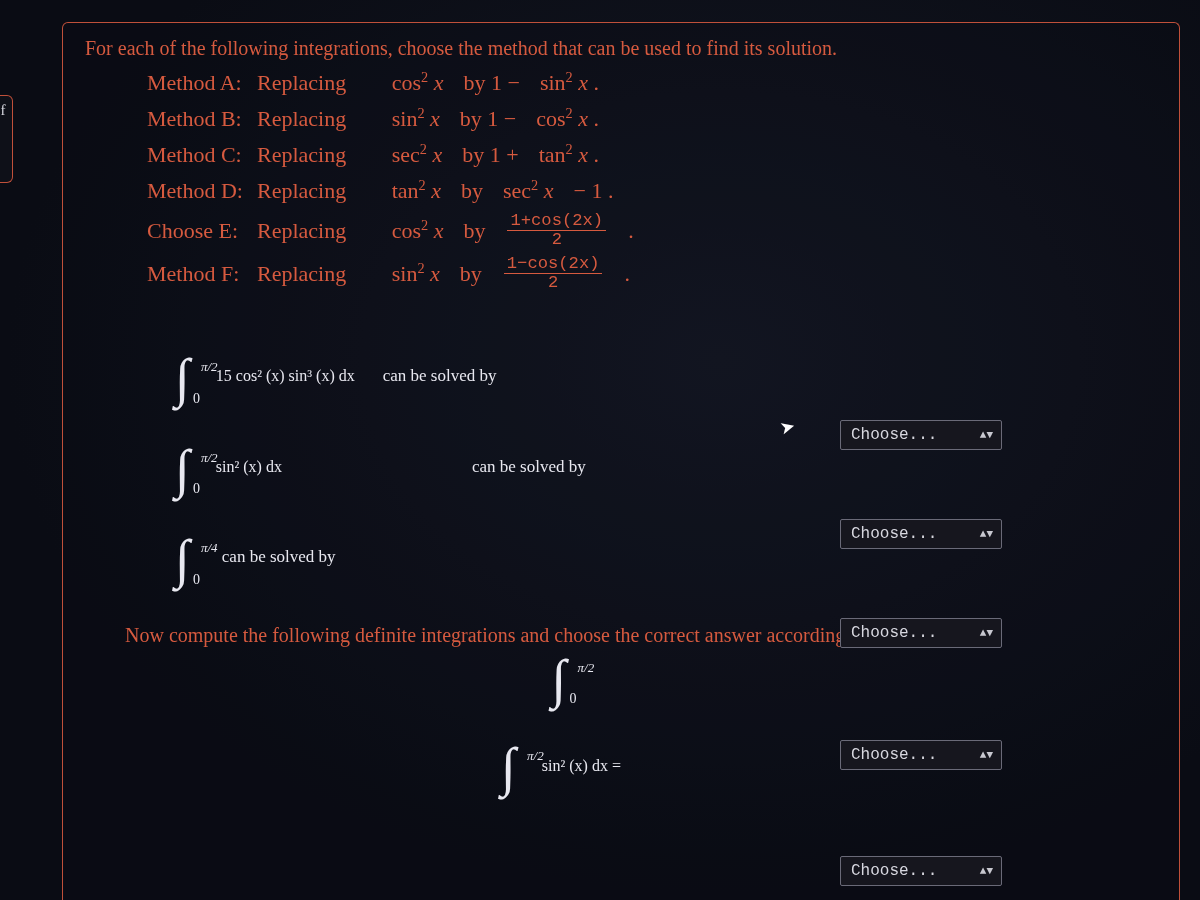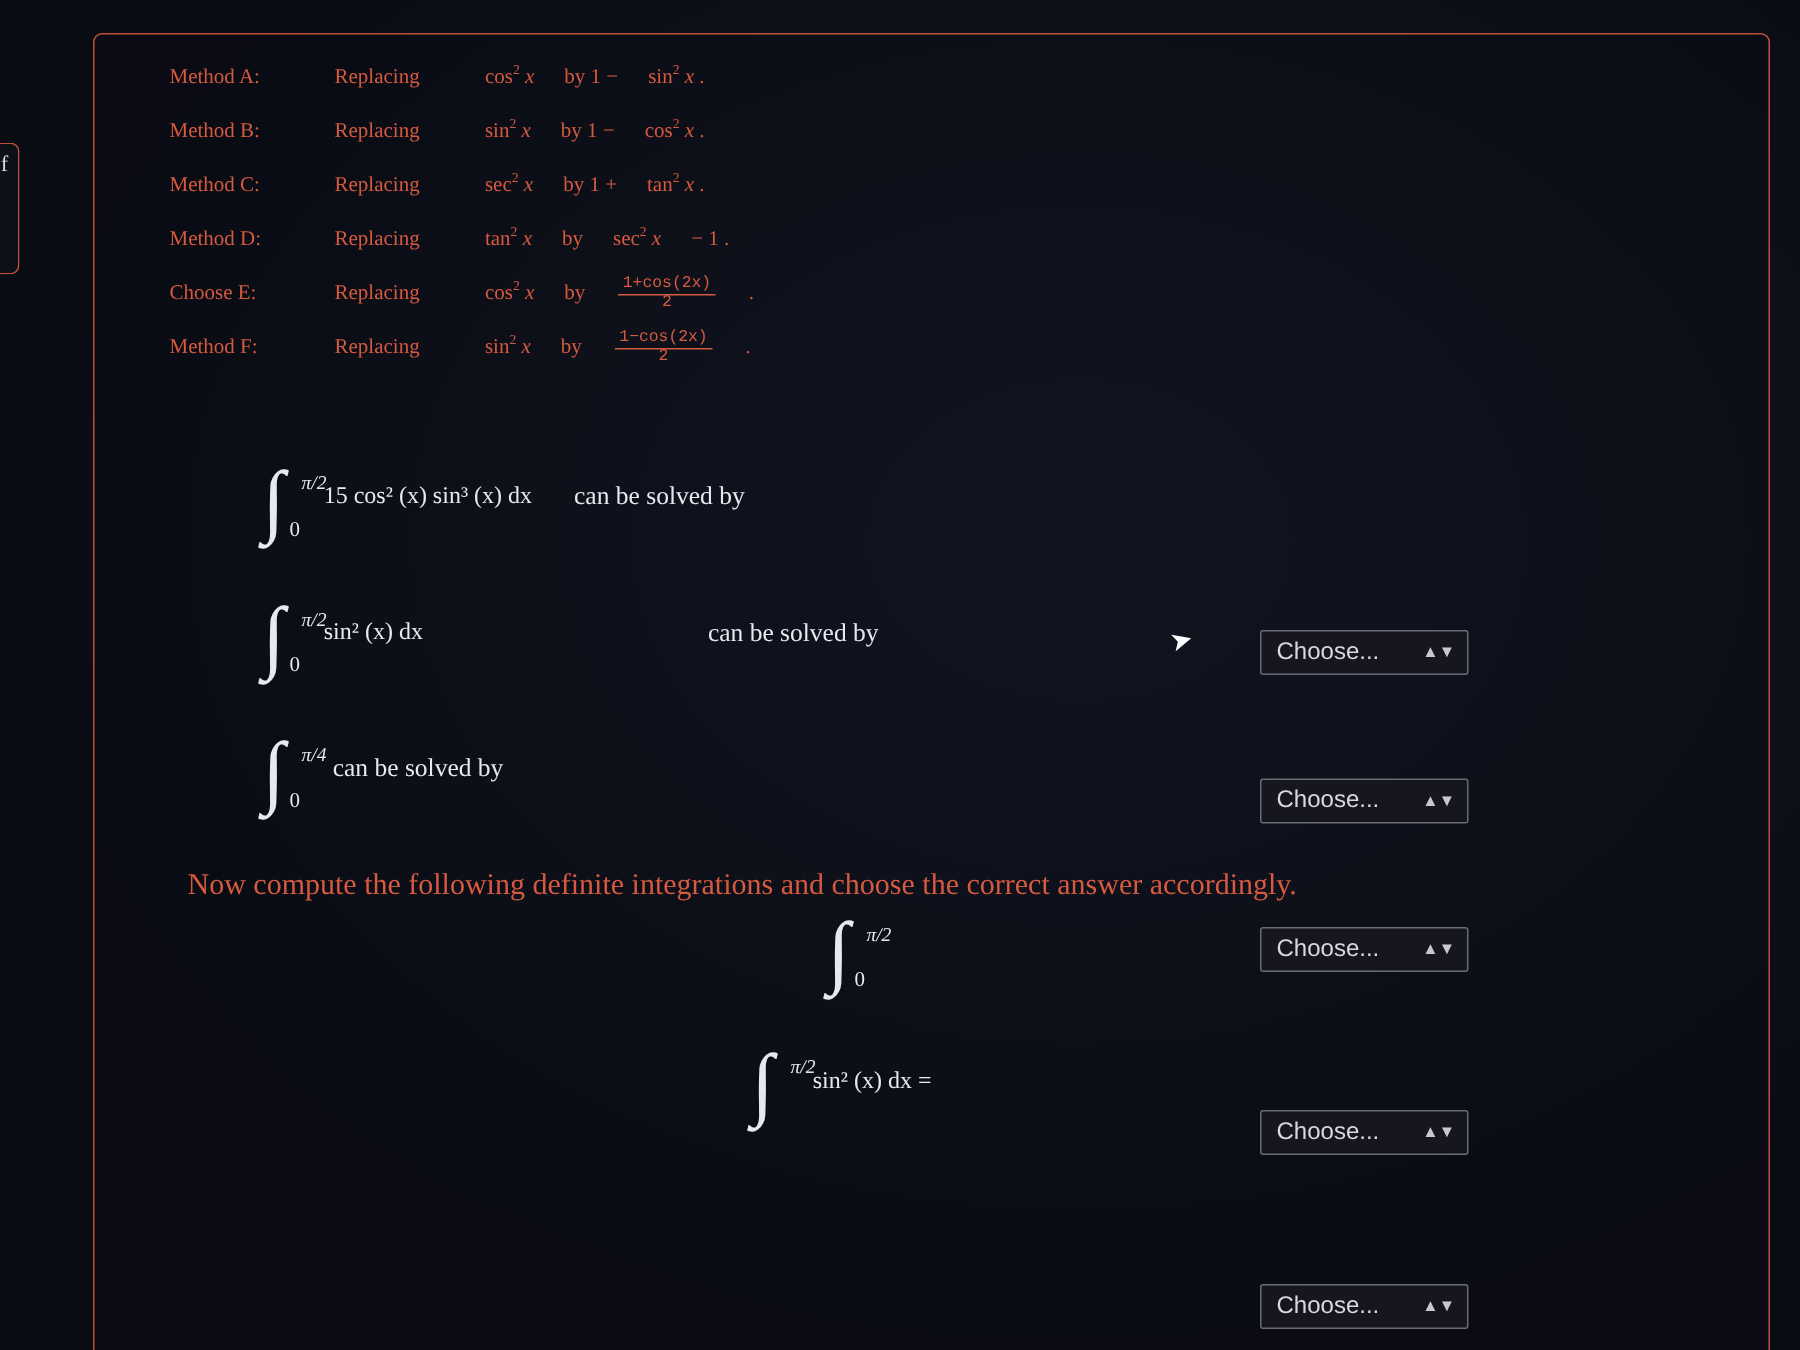--- a/index.html
+++ b/index.html
@@ -49,23 +49,23 @@
     background: rgba(10,12,20,0.2);
   }
   .instruction {
     color: #d65a3f;
     font-size: 20px;
     margin-bottom: 8px;
   }
   .method-line {
     display: flex;
     align-items: center;
-    margin-left: 28px;
+    margin-left: 62px;
     margin-bottom: 6px;
-    font-size: 14px;
+    font-size: 22px;
     min-height: 30px;
   }
   .method-tag {
     color: #d65a3f;
     width: 110px;
     flex: 0 0 auto;
   }
   .method-body {
     color: #d65a3f;
     display: flex;
@@ -129,32 +129,32 @@
     margin-left: 22px;
     font-family: "Times New Roman", serif;
   }
   .solved-by {
     font-size: 17px;
     margin-left: 28px;
     font-family: Georgia, serif;
   }
   .dropdown {
     position: absolute;
-    width: 139px;
+    width: 162px;
     height: 30px;
     border: 1px solid #6a6a78;
     background: #16161e;
     color: #d8d8e0;
     font-size: 16px;
     display: flex;
     align-items: center;
     justify-content: space-between;
     padding: 0 8px 0 10px;
     box-sizing: border-box;
-    font-family: Liberation Sans, sans-serif;
+    font-family: Liberation Mono, monospace;
     border-radius: 2px;
     gap: 28px;
   }
   .dd-caret {
     font-size: 11px;
     color: #c8c8d0;
   }
   .section2 {
     color: #d65a3f;
     font-size: 20px;
@@ -182,20 +182,21 @@
 <body>
 
 <div class="screen">
 
   <div class="tab-stub">
     <span>f</span>
   </div>
 
   <div class="panel">
 
+    <div class="instruction">For each of the following integrations, choose the method that can be used to find its solution.</div>
 
     <div class="method-line">
       <span class="method-tag">Method A:</span>
       <span class="method-body">
         <span>Replacing</span>&nbsp;
         <span><span>cos</span><sup>2</sup>&nbsp;<span class="mvar">x</span></span>
         <span>by 1 −</span>
         <span><span>sin</span><sup>2</sup>&nbsp;<span class="mvar">x</span>&nbsp;.</span>
       </span>
     </div>

